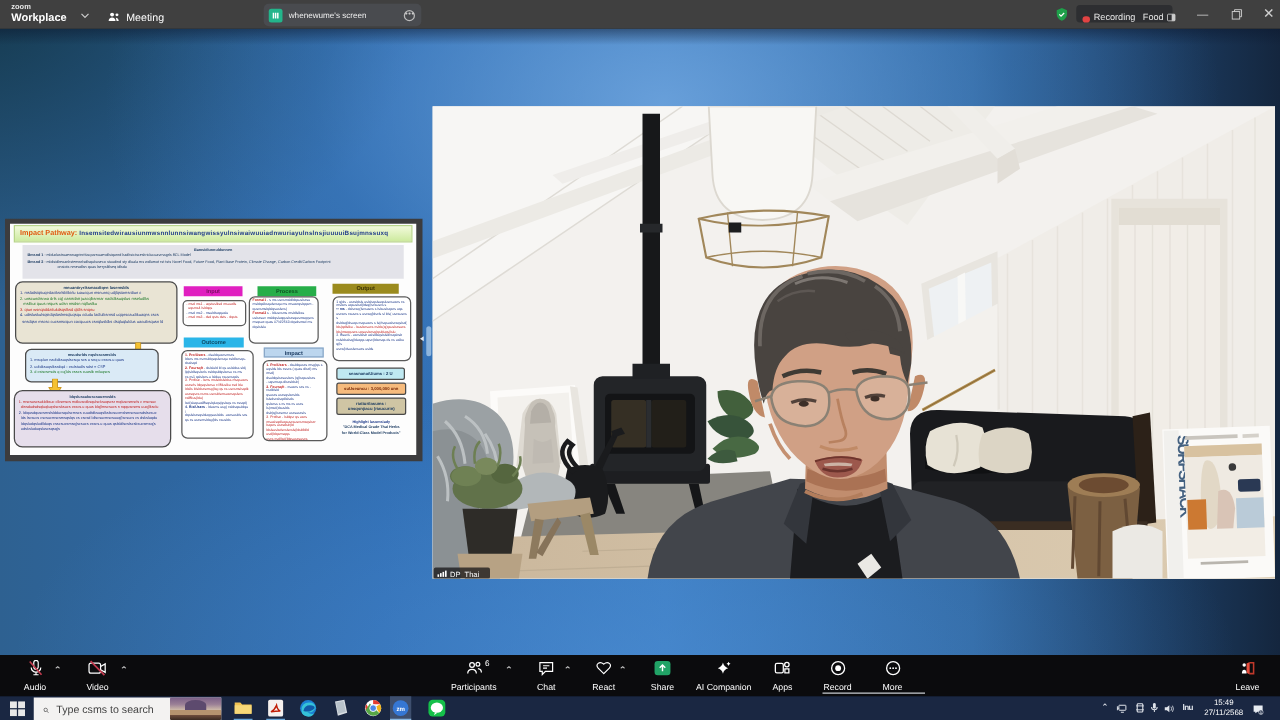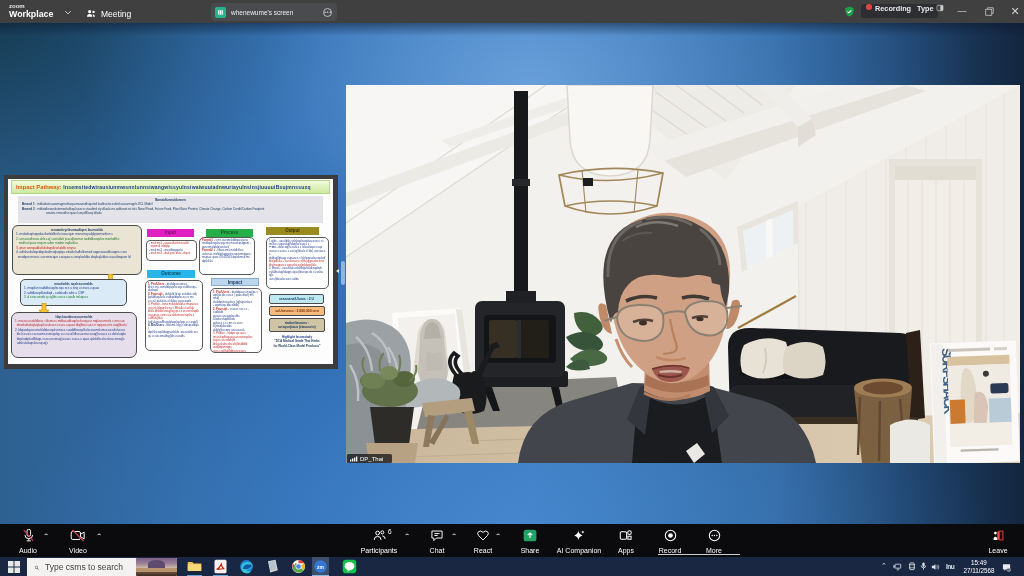--- a/index.html
+++ b/index.html
@@ -11,21 +11,21 @@
   #topbar { position:absolute; left:0; top:0; width:1024px; height:23px; background:#404040; color:#e8e8e8; }
   #zlogo { position:absolute; left:9px; top:3px; line-height:1; }
   #zlogo .z1 { font-size:6px; font-weight:bold; color:#e8e8e8; display:block; }
   #zlogo .z2 { font-size:8.8px; font-weight:bold; color:#fff; display:block; margin-top:1px; }
   #zchev { position:absolute; left:64px; top:9px; width:8px; height:7px; }
   #meeting { position:absolute; left:86px; top:8px; font-size:8.5px; color:#fff; display:flex; align-items:center; gap:4px; }
   #sharepill { position:absolute; left:211px; top:3px; width:126px; height:18px; background:#494b4f; border-radius:4px; display:flex; align-items:center; }
   #sharepill .gsq { width:11px; height:11px; margin-left:4px; border-radius:2px; background:#23b58b; display:flex; align-items:center; justify-content:center; }
   #sharepill .txt { font-size:6.5px; color:#efefef; margin-left:5px; white-space:nowrap; }
   #sharepill .more { margin-left:auto; margin-right:5px; width:9px; height:9px; border:1px solid #bbb; border-radius:50%; color:#ccc; font-size:6px; line-height:6px; text-align:center; letter-spacing:0.5px;}
-  #recpill { position:absolute; left:861px; top:4px; width:77px; height:14px; background:#2d2e31; border-radius:3px; display:flex; align-items:flex-start; font-size:7.3px; color:#e8e8e8; white-space:nowrap;font-weight:bold;}
+  #recpill { position:absolute; left:861px; top:4px; width:77px; height:14px; background:#2d2e31; border-radius:3px; display:flex; align-items:flex-end; font-size:7.3px; color:#e8e8e8; white-space:nowrap;}
   #recpill .dot { flex:0 0 auto; width:5.5px; height:5.5px; border-radius:50%; background:#e14343; margin:0 3.5px 0 5px; }
   #shield { position:absolute; left:844px; top:6px; width:11px; height:11px; }
   .winbtn { position:absolute; top:0; width:30px; height:23px; color:#cfcfcf; font-size:11px; text-align:center; line-height:23px; }
 
   
   #mainbg { position:absolute; left:0; top:23px; width:1024px; height:501px;
     background:
       linear-gradient(to bottom, rgba(12,24,46,0.5), rgba(12,24,46,0) 13px),
       radial-gradient(ellipse 620px 400px at 530px 60px, rgba(115,168,224,0.8), rgba(70,130,195,0.35) 45%, rgba(0,0,0,0) 72%),
       radial-gradient(ellipse 700px 320px at 500px 510px, rgba(80,145,215,0.55), rgba(0,0,0,0) 70%),
@@ -86,21 +86,21 @@
           <path d="M6 4v16M12 4v16M18 4v16" stroke-width="4"></path>
         </svg>
       </div>
     <span class="txt">whenewume's screen</span>
     <div class="more">•••</div>
   </div>
   <svg id="shield" viewBox="0 0 24 24">
       <path d="M12 1l9 4v6c0 5.7-3.8 10.5-9 12-5.2-1.5-9-6.3-9-12V5z" fill="#1ea04a"></path>
       <path d="M7.5 12l3 3 5.5-5.5" stroke="#fff" stroke-width="2.2" fill="none"></path>
     </svg>
-  <div id="recpill"><span class="dot"></span>Recording<span style="margin-left:6px;">Type</span>
+  <div id="recpill"><span class="dot"></span>Recording<span style="margin-left:6px;">Food</span>
     <svg width="8" height="8" viewBox="0 0 24 24" style="margin-left:2.5px;flex:0 0 auto;">
         <rect x="3" y="4" width="18" height="16" rx="2" fill="none" stroke="#ccc" stroke-width="2"></rect>
         <rect x="13" y="4" width="8" height="16" fill="#ccc"></rect>
       </svg>
   </div>
   <div class="winbtn" style="left:947px;font-size:9px;">—</div>
   <div class="winbtn" style="left:974px;"><svg width="9" height="9" viewBox="0 0 12 12" style="margin-top:7px;">
         <rect x="1" y="3" width="8" height="8" fill="none" stroke="#cfcfcf" stroke-width="1"></rect>
         <path d="M3.5 3V1h7.5v7.5h-2" fill="none" stroke="#cfcfcf" stroke-width="1"></path>
       </svg></div>

